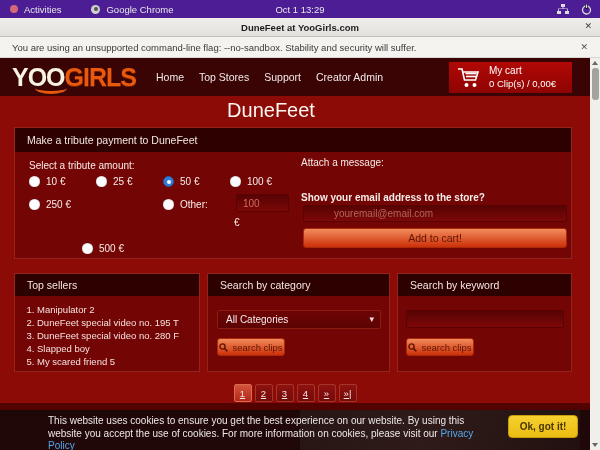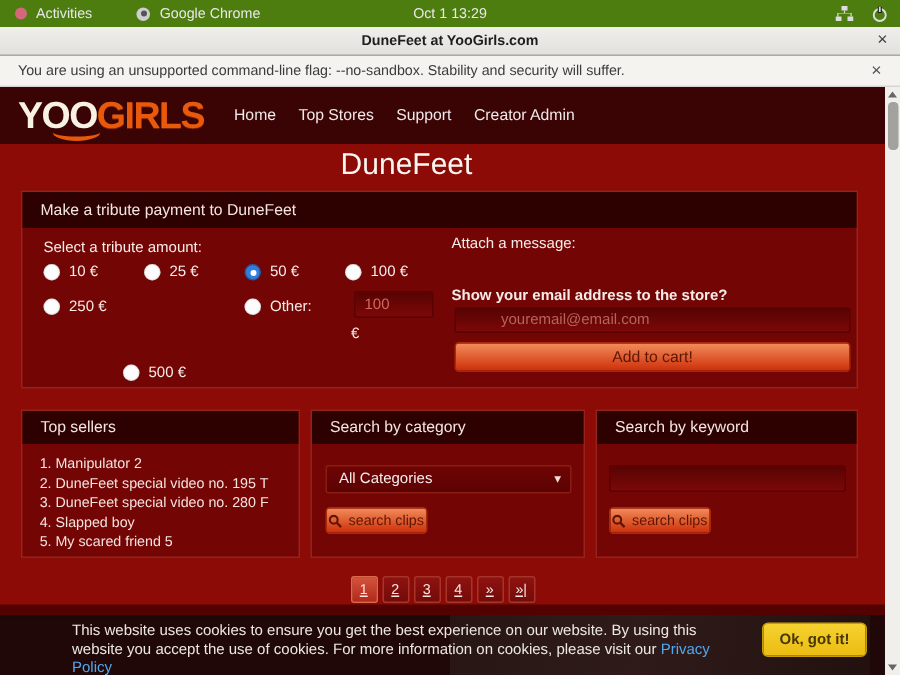--- a/index.html
+++ b/index.html
@@ -1,20 +1,20 @@
 <!DOCTYPE html>
 <html><head>
 <meta charset="utf-8">
 <style>
   * { margin:0; padding:0; box-sizing:border-box; }
   html,body { width:600px; height:450px; overflow:hidden; }
   body { font-family:"Liberation Sans", sans-serif; position:relative; background:#000; }
 
   
-  .gnome-bar { position:absolute; top:0; left:0; width:600px; height:18px; background:#4d7c0f; color:#e8e8e8; font-size:9.5px; display:flex; align-items:center; }
+  .gnome-bar { position:absolute; top:0; left:0; width:600px; height:18px; background:#4c1d95; color:#e8e8e8; font-size:9.5px; display:flex; align-items:center; }
   .gb-left { display:flex; align-items:center; gap:6px; margin-left:10px; }
   .distro-dot { width:8px; height:8px; border-radius:50%; background:#d4687a; display:inline-block; }
   .chrome-dot { width:9px; height:9px; border-radius:50%; background:#cfcfcf; position:relative; display:inline-block; margin-left:24px; }
   .chrome-dot::after { content:""; position:absolute; left:2.5px; top:2.5px; width:4px; height:4px; border-radius:50%; background:#555; }
   .gb-clock { position:absolute; left:0; right:0; text-align:center; font-size:9.5px; }
   .gb-right { position:absolute; right:8px; top:0; height:18px; display:flex; align-items:center; gap:12px; }
 
   
   .titlebar { position:absolute; top:18px; left:0; width:600px; height:19px; background:linear-gradient(#f0eeeb,#e3e1dd); border-bottom:1px solid #c2c0bc; color:#1d1d1d; font-size:9.5px; font-weight:bold; display:flex; align-items:center; justify-content:center; }
   .titlebar .close { position:absolute; right:8px; top:3px; font-size:9px; font-weight:normal; color:#444; cursor:default; }
@@ -142,20 +142,37 @@
       <div class="logo">
         <span class="p1">YOO</span><span class="p2">GIRLS</span>
         <span class="smile"></span>
       </div>
       <nav class="nav">
         <a href="#">Home</a>
         <a href="#">Top Stores</a>
         <a href="#">Support</a>
         <a href="#">Creator Admin</a>
       </nav>
+      <div class="cart-box">
+        <span>
+          <svg width="24" height="22" viewBox="0 0 24 22">
+              <g stroke="#fff" stroke-width="1.6" fill="none">
+                <path d="M1 2 h4 l2.5 11 h11 l2.5 -8 h-15"></path>
+                <line x1="8.5" y1="6.5" x2="19.5" y2="6.5"></line>
+                <line x1="9" y1="9.5" x2="19" y2="9.5"></line>
+              </g>
+              <circle cx="9.5" cy="18" r="2" fill="#fff"></circle>
+              <circle cx="17.5" cy="18" r="2" fill="#fff"></circle>
+            </svg>
+        </span>
+        <div class="cart-text">
+          <div class="l1">My cart</div>
+          <div>0 Clip(s) / 0,00€</div>
+        </div>
+      </div>
     </div>
 
     <div class="page-title">DuneFeet</div>
 
     <div class="panel tribute">
       <div class="panel-header">Make a tribute payment to DuneFeet</div>
 
       <span class="lbl" style="left:14px; top:32px;">Select a tribute amount:</span>
 
       <label class="radio-cell" style="left:14px; top:48px;">

